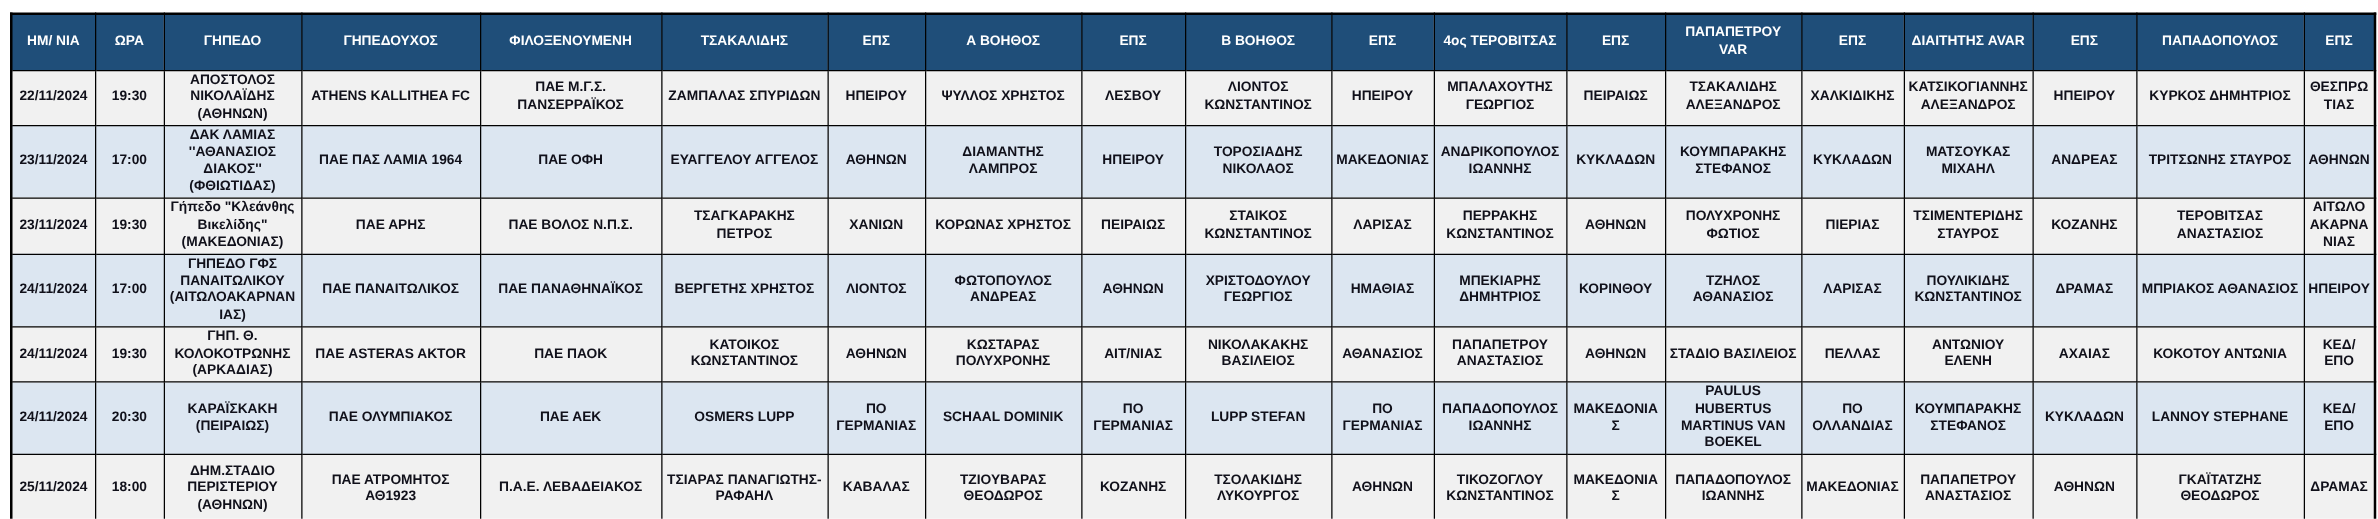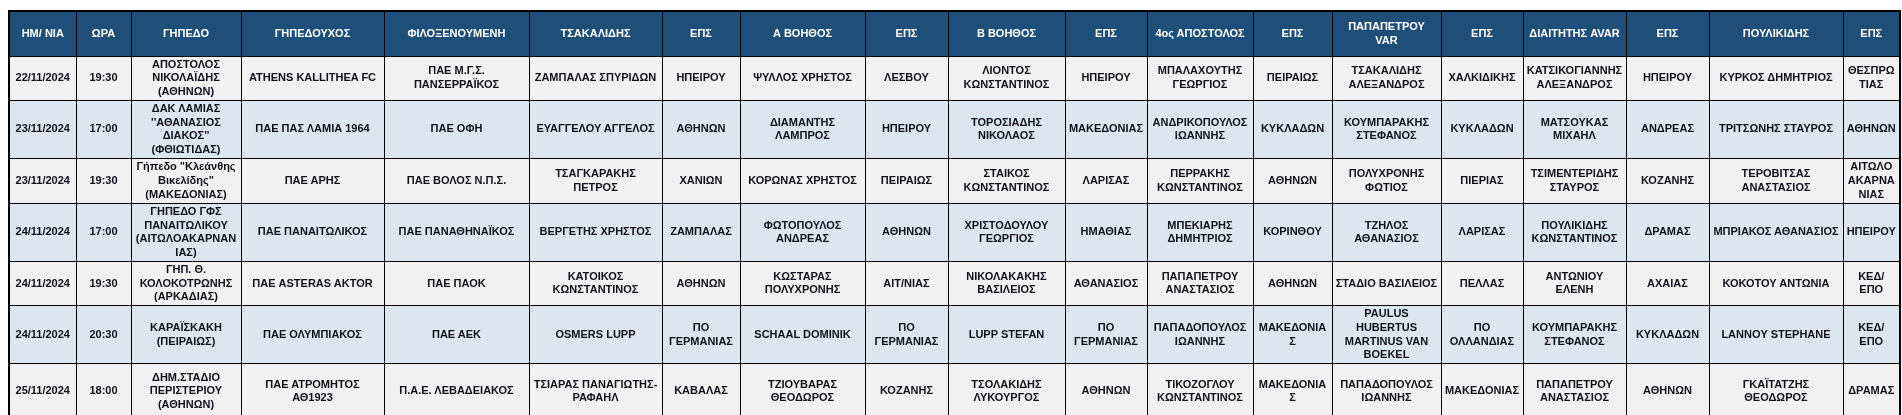--- a/index.html
+++ b/index.html
@@ -73,27 +73,27 @@
           <th>ΩΡΑ</th>
           <th>ΓΗΠΕΔΟ</th>
           <th>ΓΗΠΕΔΟΥΧΟΣ</th>
           <th>ΦΙΛΟΞΕΝΟΥΜΕΝΗ</th>
           <th>ΤΣΑΚΑΛΙΔΗΣ</th>
           <th>ΕΠΣ</th>
           <th>Α ΒΟΗΘΟΣ</th>
           <th>ΕΠΣ</th>
           <th>Β ΒΟΗΘΟΣ</th>
           <th>ΕΠΣ</th>
-          <th>4ος ΑΠΟΣΤΟΛΟΣ</th>
+          <th>4ος ΤΕΡΟΒΙΤΣΑΣ</th>
           <th>ΕΠΣ</th>
           <th>ΠΑΠΑΠΕΤΡΟΥ VAR</th>
           <th>ΕΠΣ</th>
           <th>ΔΙΑΙΤΗΤΗΣ AVAR</th>
           <th>ΕΠΣ</th>
-          <th>ΠΟΥΛΙΚΙΔΗΣ</th>
+          <th>ΠΑΠΑΔΟΠΟΥΛΟΣ</th>
           <th>ΕΠΣ</th>
         </tr>
     </thead>
     <tbody id="table-body">
         <tr>
           <td>22/11/2024</td>
           <td>19:30</td>
           <td>ΑΠΟΣΤΟΛΟΣ ΝΙΚΟΛΑΪΔΗΣ (ΑΘΗΝΩΝ)</td>
           <td>ATHENS KALLITHEA FC</td>
           <td>ΠΑΕ Μ.Γ.Σ. ΠΑΝΣΕΡΡΑΪΚΟΣ</td>
@@ -154,21 +154,21 @@
           <td>ΤΕΡΟΒΙΤΣΑΣ ΑΝΑΣΤΑΣΙΟΣ</td>
           <td>ΑΙΤΩΛΟΑΚΑΡΝΑΝΙΑΣ</td>
         </tr>
         <tr>
           <td>24/11/2024</td>
           <td>17:00</td>
           <td>ΓΗΠΕΔΟ ΓΦΣ ΠΑΝΑΙΤΩΛΙΚΟΥ (ΑΙΤΩΛΟΑΚΑΡΝΑΝΙΑΣ)</td>
           <td>ΠΑΕ ΠΑΝΑΙΤΩΛΙΚΟΣ</td>
           <td>ΠΑΕ ΠΑΝΑΘΗΝΑΪΚΟΣ</td>
           <td>ΒΕΡΓΕΤΗΣ ΧΡΗΣΤΟΣ</td>
-          <td>ΖΑΜΠΑΛΑΣ</td>
+          <td>ΛΙΟΝΤΟΣ</td>
           <td>ΦΩΤΟΠΟΥΛΟΣ ΑΝΔΡΕΑΣ</td>
           <td>ΑΘΗΝΩΝ</td>
           <td>ΧΡΙΣΤΟΔΟΥΛΟΥ ΓΕΩΡΓΙΟΣ</td>
           <td>ΗΜΑΘΙΑΣ</td>
           <td>ΜΠΕΚΙΑΡΗΣ ΔΗΜΗΤΡΙΟΣ</td>
           <td>ΚΟΡΙΝΘΟΥ</td>
           <td>ΤΖΗΛΟΣ ΑΘΑΝΑΣΙΟΣ</td>
           <td>ΛΑΡΙΣΑΣ</td>
           <td>ΠΟΥΛΙΚΙΔΗΣ ΚΩΝΣΤΑΝΤΙΝΟΣ</td>
           <td>ΔΡΑΜΑΣ</td>

